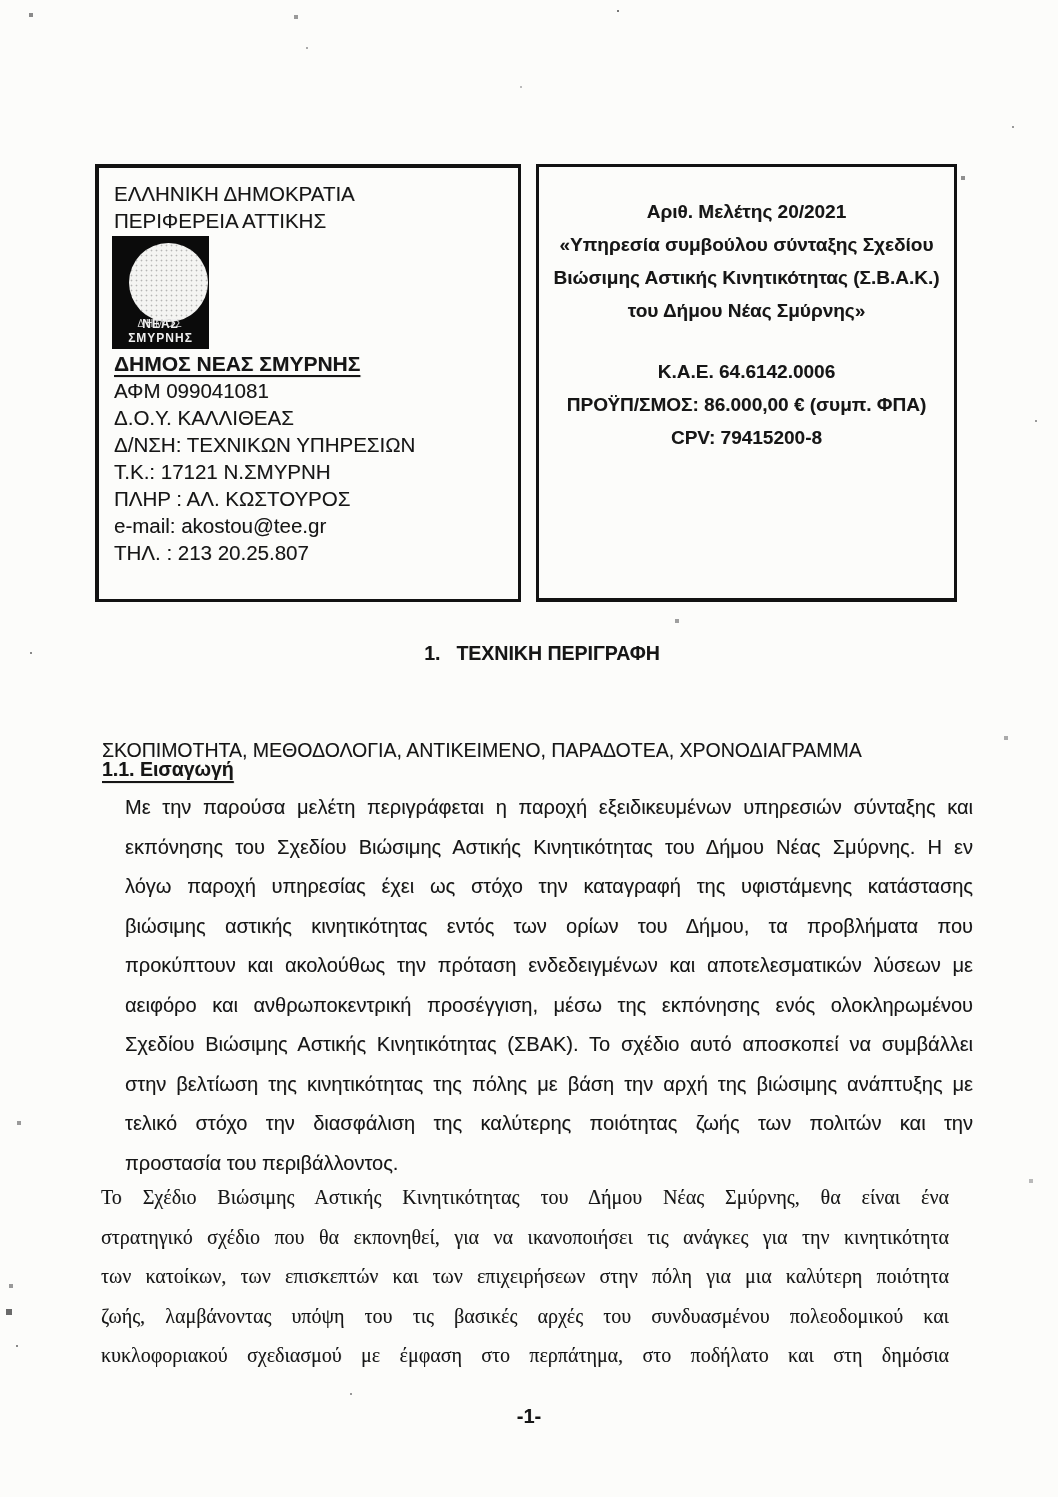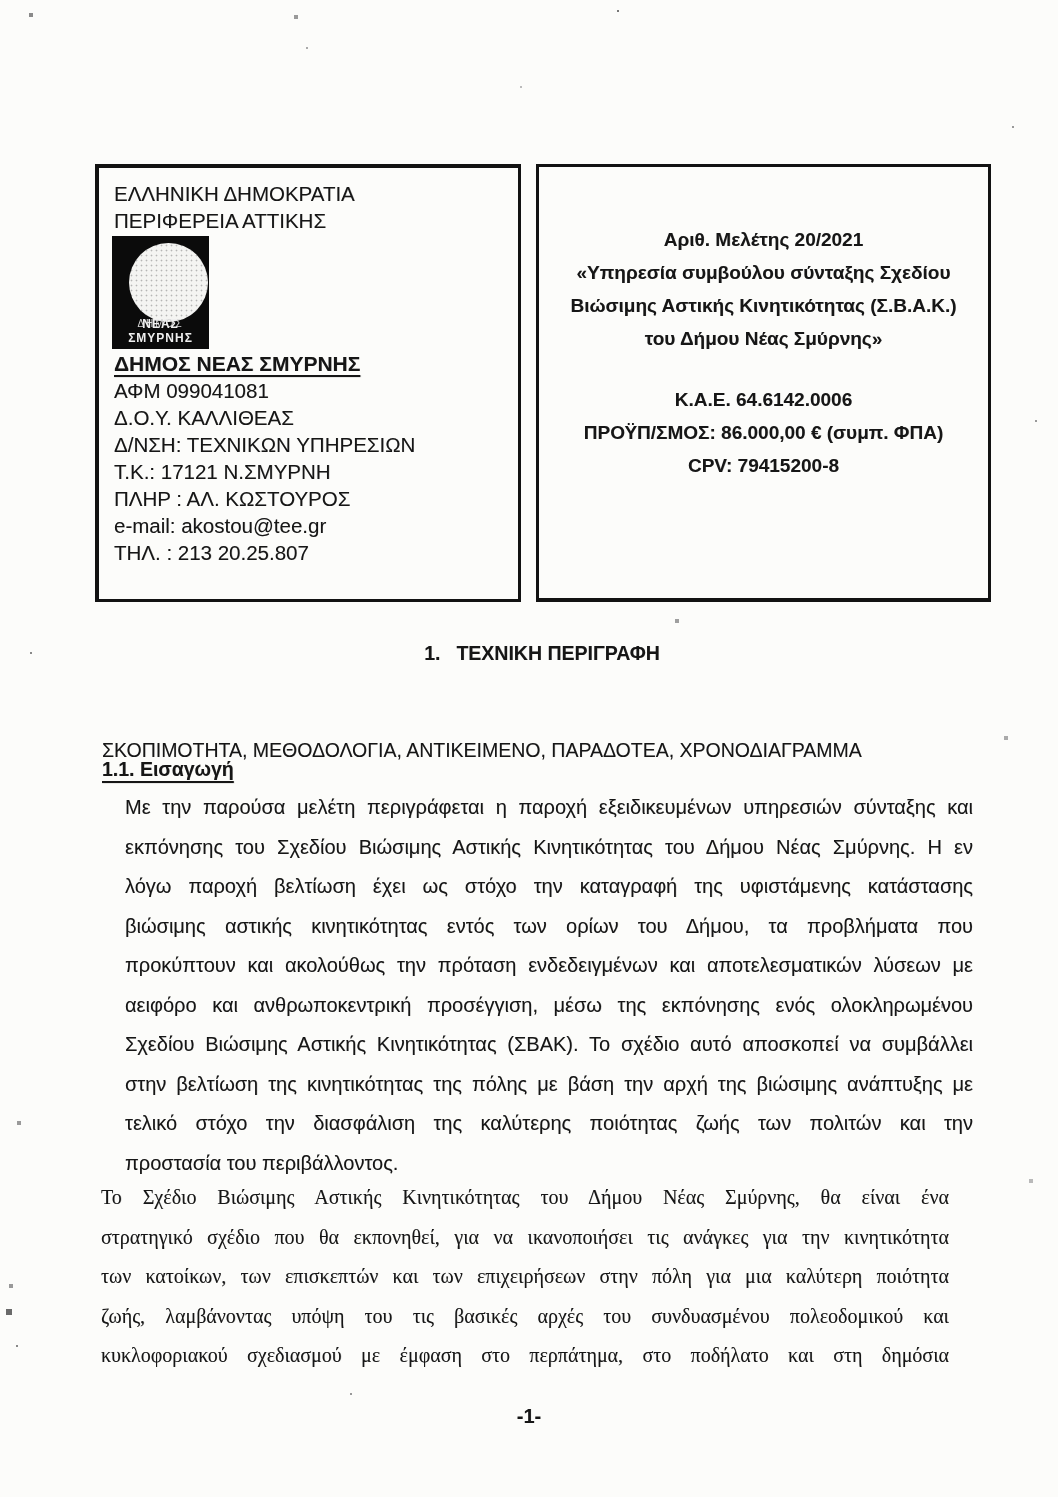--- a/index.html
+++ b/index.html
@@ -60,23 +60,23 @@
   .hdr-left {
     left: 95px;
     width: 426px;
     border-top-width: 4px;
     border-left-width: 4px;
     padding: 12px 14px 0 15px;
     overflow: hidden;
   }
   .hdr-right {
     left: 536px;
-    width: 455px;
+    width: 421px;
     border-bottom-width: 4px;
-    padding: 56px 10px 0 10px;
+    padding: 28px 10px 0 10px;
     text-align: center;
     overflow: hidden;
   }
   .hline {
     font-size: 20.5px;
     line-height: 27px;
     white-space: nowrap;
   }
   .muni-name {
     font-size: 21px;
@@ -243,21 +243,21 @@
     <span class="num">1.</span><span>ΤΕΧΝΙΚΗ ΠΕΡΙΓΡΑΦΗ</span>
   </div>
 
   <div class="keywords-line">ΣΚΟΠΙΜΟΤΗΤΑ, ΜΕΘΟΔΟΛΟΓΙΑ, ΑΝΤΙΚΕΙΜΕΝΟ, ΠΑΡΑΔΟΤΕΑ, ΧΡΟΝΟΔΙΑΓΡΑΜΜΑ</div>
 
   <div class="sub-heading">1.1. Εισαγωγή</div>
 
   <div class="para para-1">
     <div class="bline jl">Με την παρούσα μελέτη περιγράφεται η παροχή εξειδικευμένων υπηρεσιών σύνταξης και</div>
     <div class="bline jl">εκπόνησης του Σχεδίου Βιώσιμης Αστικής Κινητικότητας του Δήμου Νέας Σμύρνης. Η εν</div>
-    <div class="bline jl">λόγω παροχή βελτίωση έχει ως στόχο την καταγραφή της υφιστάμενης κατάστασης</div>
+    <div class="bline jl">λόγω παροχή υπηρεσίας έχει ως στόχο την καταγραφή της υφιστάμενης κατάστασης</div>
     <div class="bline jl">βιώσιμης αστικής κινητικότητας εντός των ορίων του Δήμου, τα προβλήματα που</div>
     <div class="bline jl">προκύπτουν και ακολούθως την πρόταση ενδεδειγμένων και αποτελεσματικών λύσεων με</div>
     <div class="bline jl">αειφόρο και ανθρωποκεντρική προσέγγιση, μέσω της εκπόνησης ενός ολοκληρωμένου</div>
     <div class="bline jl">Σχεδίου Βιώσιμης Αστικής Κινητικότητας (ΣΒΑΚ). Το σχέδιο αυτό αποσκοπεί να συμβάλλει</div>
     <div class="bline jl">στην βελτίωση της κινητικότητας της πόλης με βάση την αρχή της βιώσιμης ανάπτυξης με</div>
     <div class="bline jl">τελικό στόχο την διασφάλιση της καλύτερης ποιότητας ζωής των πολιτών και την</div>
     <div class="bline ll">προστασία του περιβάλλοντος.</div>
   </div>
 
   <div class="para para-2">

